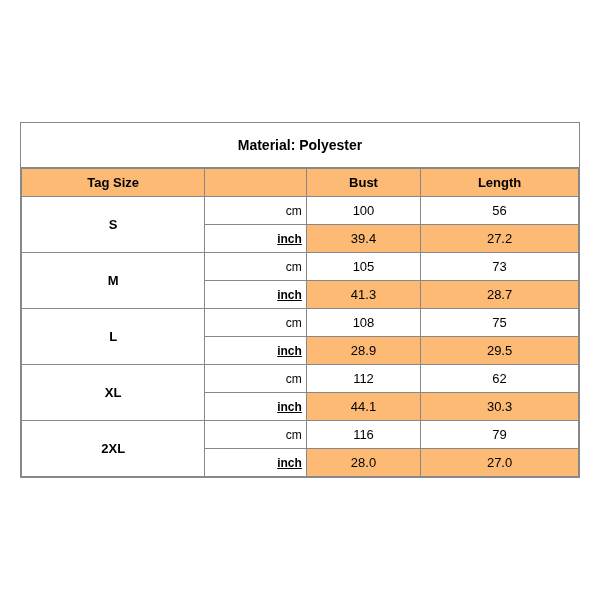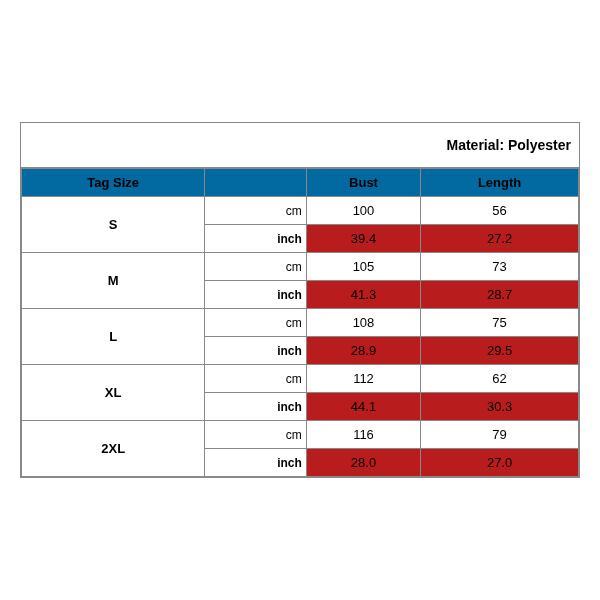--- a/index.html
+++ b/index.html
@@ -11,53 +11,54 @@
       justify-content: center;
       align-items: center;
       width: 600px;
       height: 600px;
     }
     .container {
       width: 560px;
       border: 1px solid #888;
     }
     .title-row {
-      text-align: right;
+      text-align: center;
       padding: 14px 8px;
       font-weight: bold;
       font-size: 14px;
       border-bottom: 1px solid #888;
     }
     table {
       width: 100%;
       border-collapse: collapse;
     }
     th, td {
       border: 1px solid #888;
       text-align: center;
       padding: 6px 4px;
       font-size: 13px;
     }
     th {
       font-weight: bold;
-      background: #0369a1;
+      background: #fdba74;
     }
     .tag-size-cell {
       font-weight: bold;
       vertical-align: middle;
     }
     .unit-cell {
       font-size: 12px;
       text-align: right;
     }
     .unit-cell.inch {
       font-weight: bold;
+      text-decoration: underline;
     }
     .shaded {
-      background-color: #b91c1c;
+      background-color: #fdba74;
     }
     .header-row th {
       font-weight: bold;
     }
   </style>
 </head>
 <body>
 
 <div class="container">
   <div class="title-row">Material: Polyester</div>

